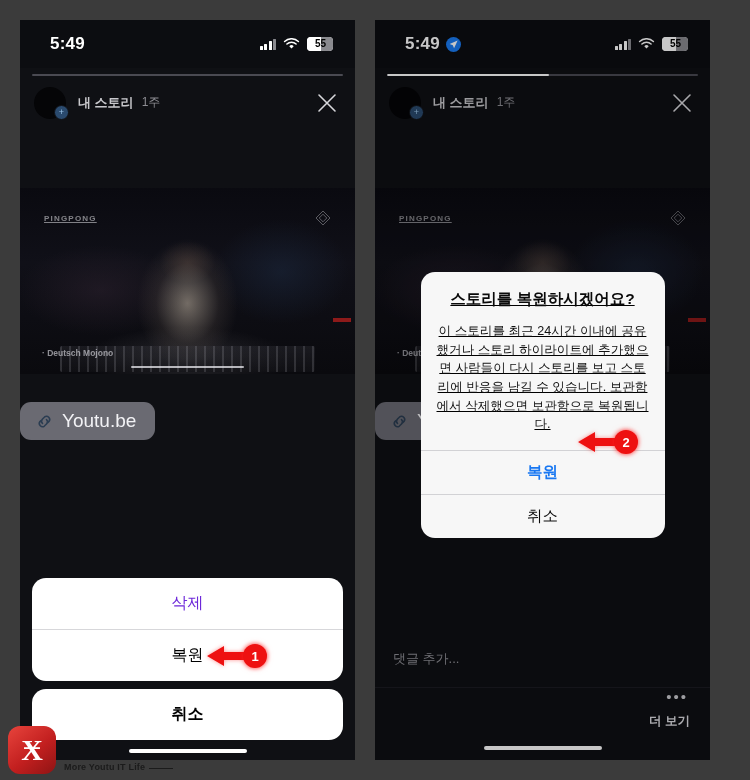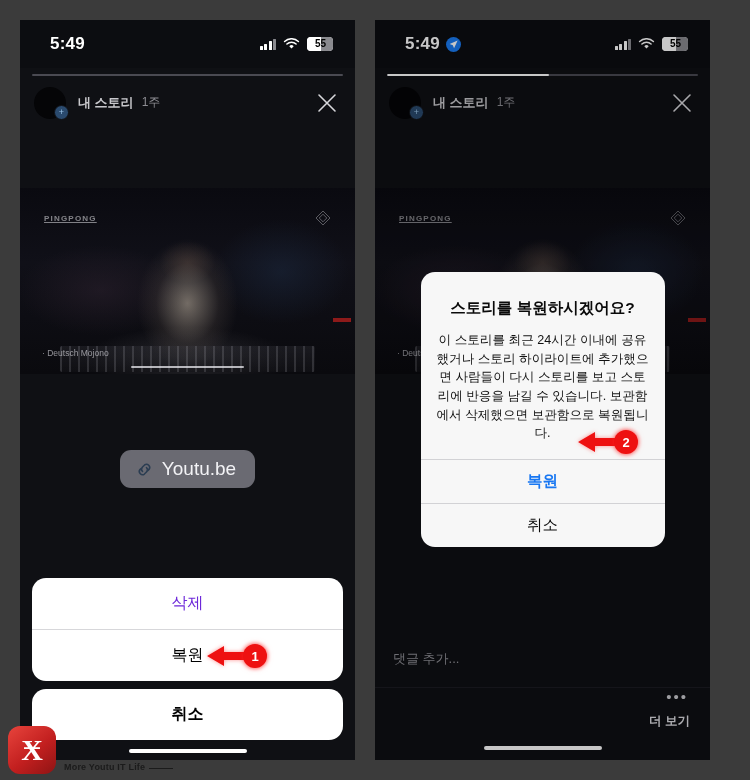--- a/index.html
+++ b/index.html
@@ -211,21 +211,21 @@
     font-size: 8px;
     letter-spacing: 1.2px;
     font-weight: bold;
     z-index: 3;
     text-decoration: underline;
   }
   .media-label-bl {
     position:absolute; left: 22px; bottom: 16px;
     color: rgba(225,225,230,0.62);
     font-size: 8.5px;
-    font-weight: normal;
+    font-weight: bold;
     z-index: 3;
     white-space: nowrap;
   }
   .media-diamond {
     position:absolute; right: 24px; top: 22px;
     width: 16px; height: 16px;
     z-index: 3; opacity: .45;
   }
   .media-seek {
     position:absolute;
@@ -241,22 +241,22 @@
     right: 4px;
     bottom: 52px;
     width: 18px; height: 4px;
     background: #8d1a1a;
     z-index: 4;
   }
 
   
   .link-chip-row {
     display:flex;
-    justify-content:center;
-    margin-top: 76px;
+    justify-content:flex-start;
+    margin-top: 28px;
   }
   .link-chip {
     display:inline-flex;
     align-items:center;
     gap: 8px;
     background: #6a6a72;
     color: #f2f2f5;
     border-radius: 11px;
     padding: 8px 19px 8px 15px;
     font-size: 19px;
@@ -355,22 +355,23 @@
     left: 50%;
     top: 252px;
     transform: translateX(-50%);
     width: 244px;
     background: #f7f7f7;
     border-radius: 14px;
     overflow: hidden;
     z-index: 31;
   }
   .alert-body {
-    padding: 26px 15px 16px 15px;
+    padding: 17px 15px 16px 15px;
     text-align:center;
+    text-decoration:underline;
   }
   .alert-title {
     font-size: 15.5px;
     font-weight: bold;
     color: #0a0a0a;
     margin-bottom: 12px;
   }
   .alert-msg {
     font-size: 12.6px;
     line-height: 1.48;

